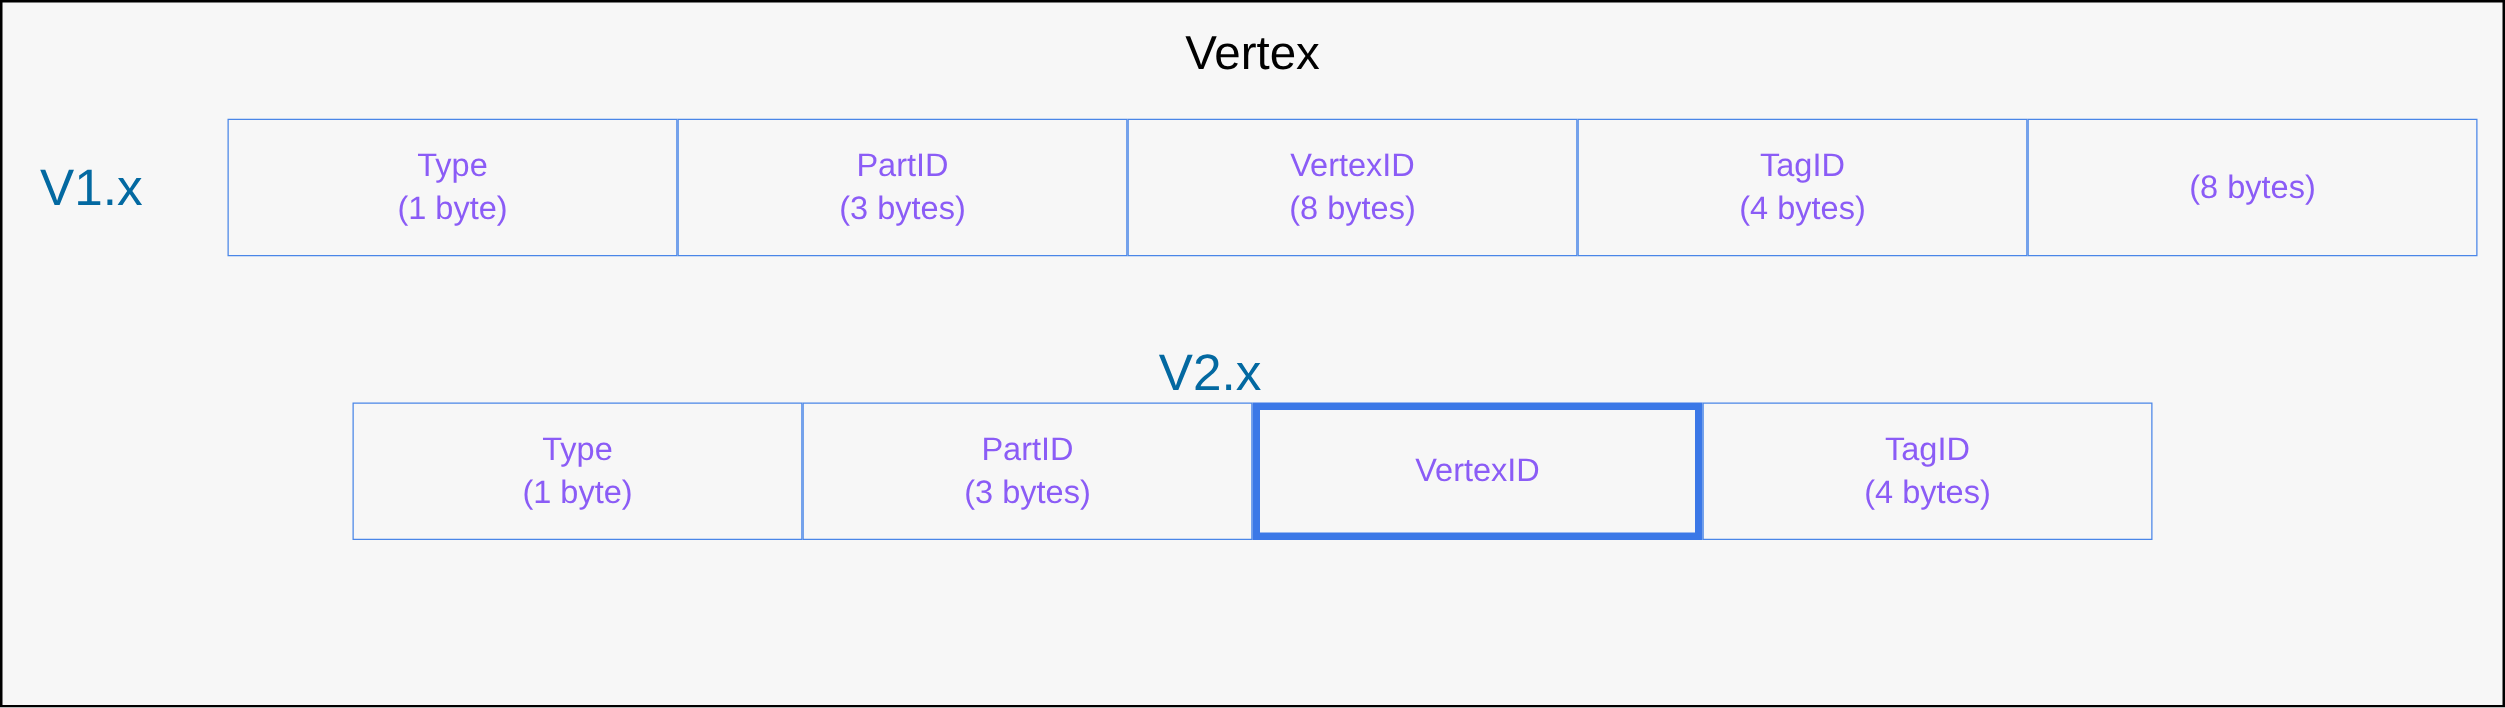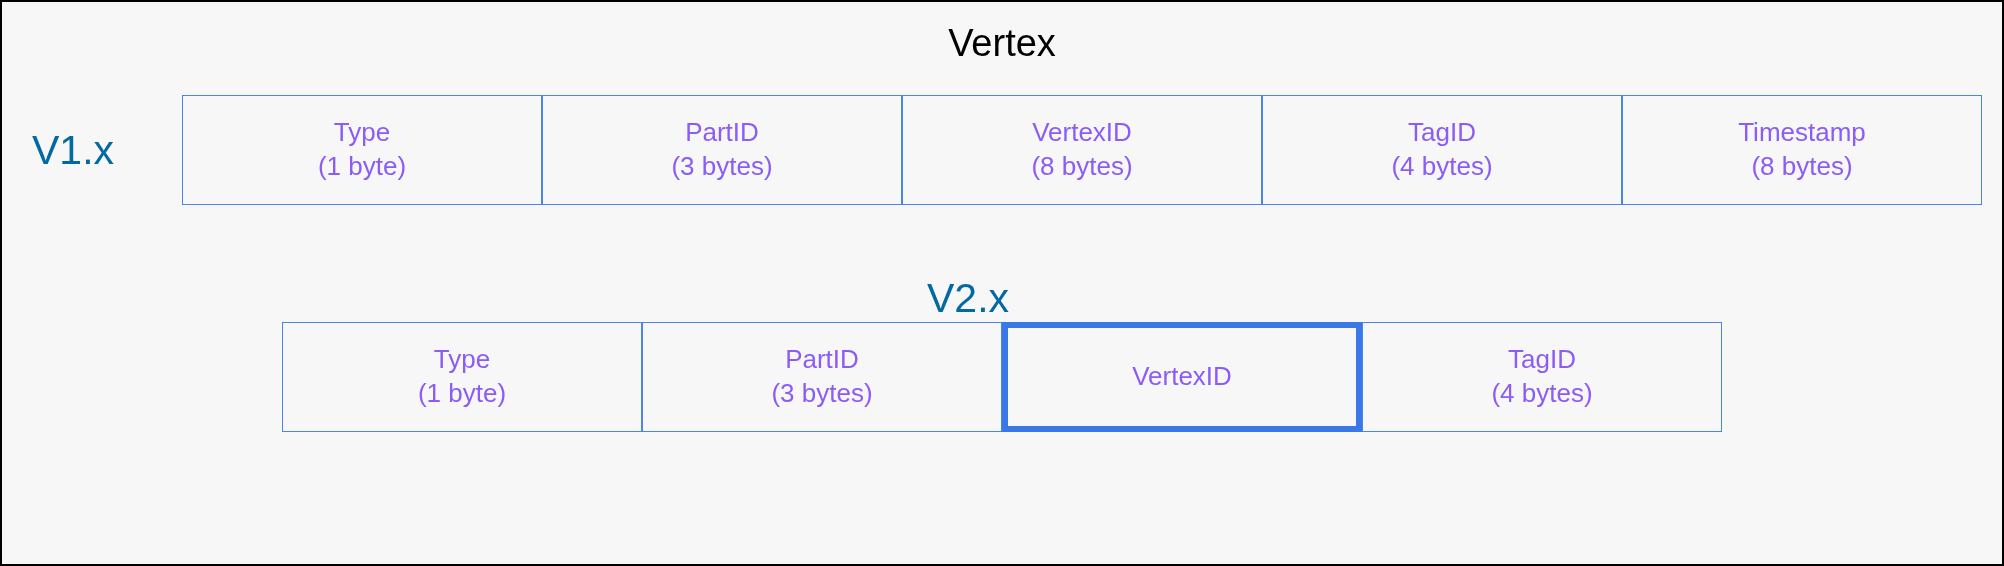--- a/index.html
+++ b/index.html
@@ -77,21 +77,20 @@
       </div>
       <div class="cell">
         <div class="name">VertexID</div>
         <div class="size">(8 bytes)</div>
       </div>
       <div class="cell">
         <div class="name">TagID</div>
         <div class="size">(4 bytes)</div>
       </div>
       <div class="cell">
-        <div class="name">Timestamp</div>
         <div class="size">(8 bytes)</div>
       </div>
     </div>
   </div>
 
   <div class="row">
     <div class="row-label">V2.x</div>
     <div class="cells">
       <div class="cell">
         <div class="name">Type</div>

